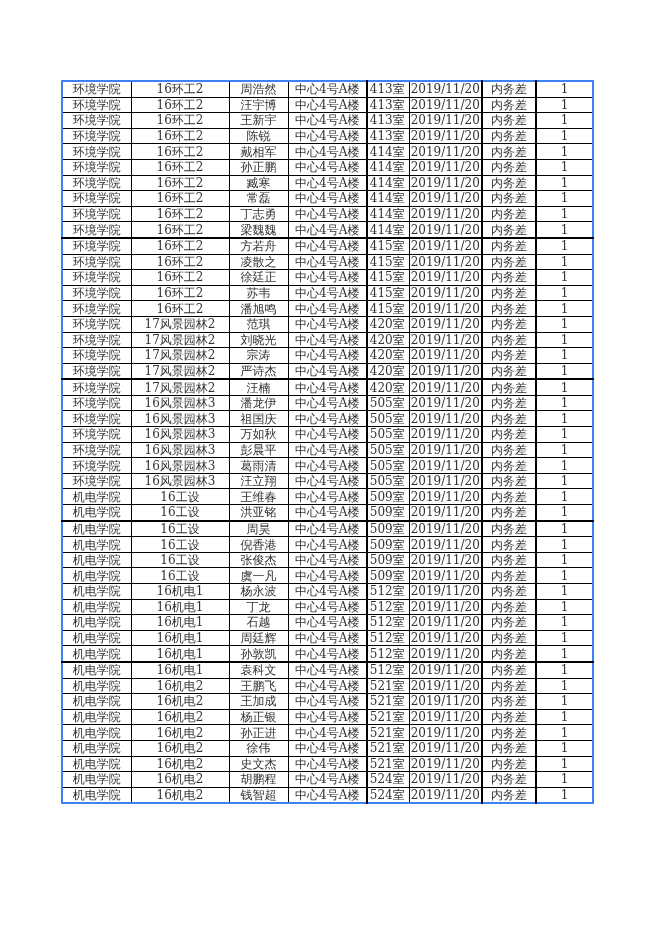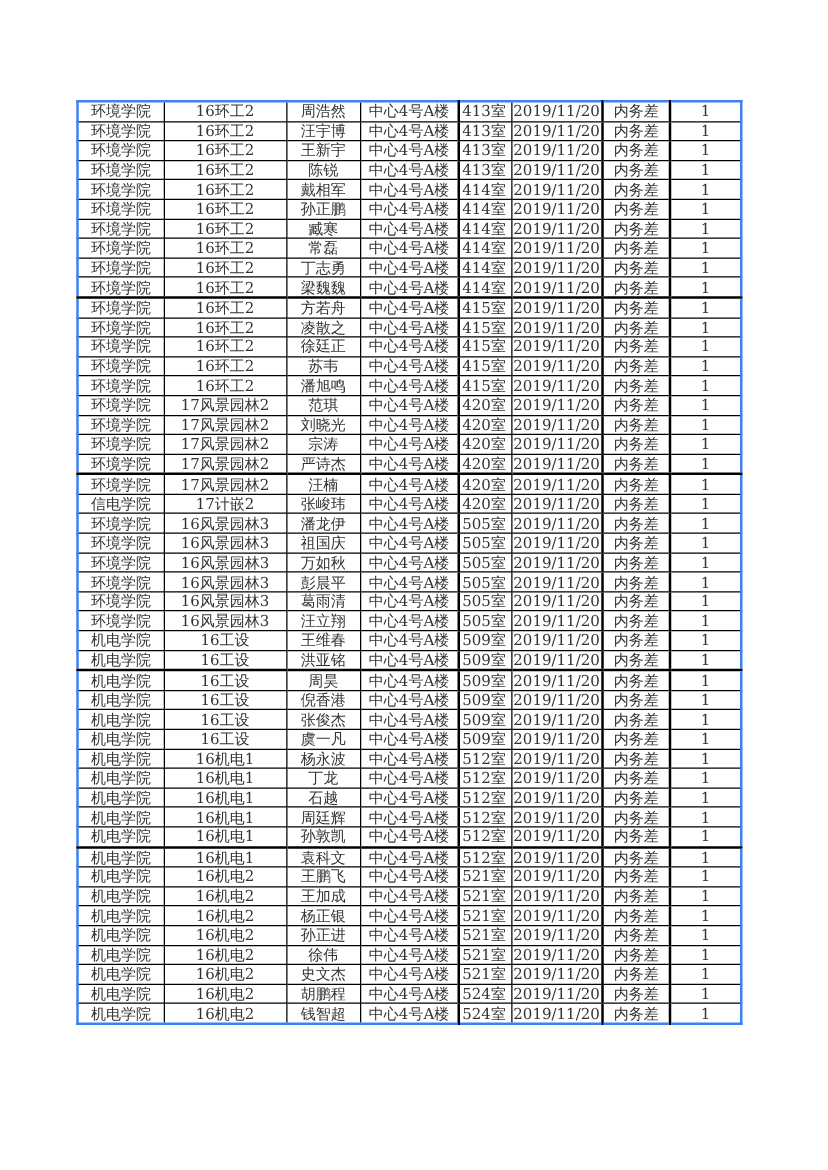--- a/index.html
+++ b/index.html
@@ -223,30 +223,20 @@
         <td class="c-college">环境学院</td>
         <td class="c-class">17风景园林2</td>
         <td class="c-name">汪楠</td>
         <td class="c-building">中心4号A楼</td>
         <td class="c-room">420室</td>
         <td class="c-date">2019/11/20</td>
         <td class="c-type">内务差</td>
         <td class="c-count">1</td>
       </tr>
       <tr>
-        <td class="c-college">信电学院</td>
-        <td class="c-class">17计嵌2</td>
-        <td class="c-name">张峻玮</td>
-        <td class="c-building">中心4号A楼</td>
-        <td class="c-room">420室</td>
-        <td class="c-date">2019/11/20</td>
-        <td class="c-type">内务差</td>
-        <td class="c-count">1</td>
-      </tr>
-      <tr>
         <td class="c-college">环境学院</td>
         <td class="c-class">16风景园林3</td>
         <td class="c-name">潘龙伊</td>
         <td class="c-building">中心4号A楼</td>
         <td class="c-room">505室</td>
         <td class="c-date">2019/11/20</td>
         <td class="c-type">内务差</td>
         <td class="c-count">1</td>
       </tr>
       <tr>

